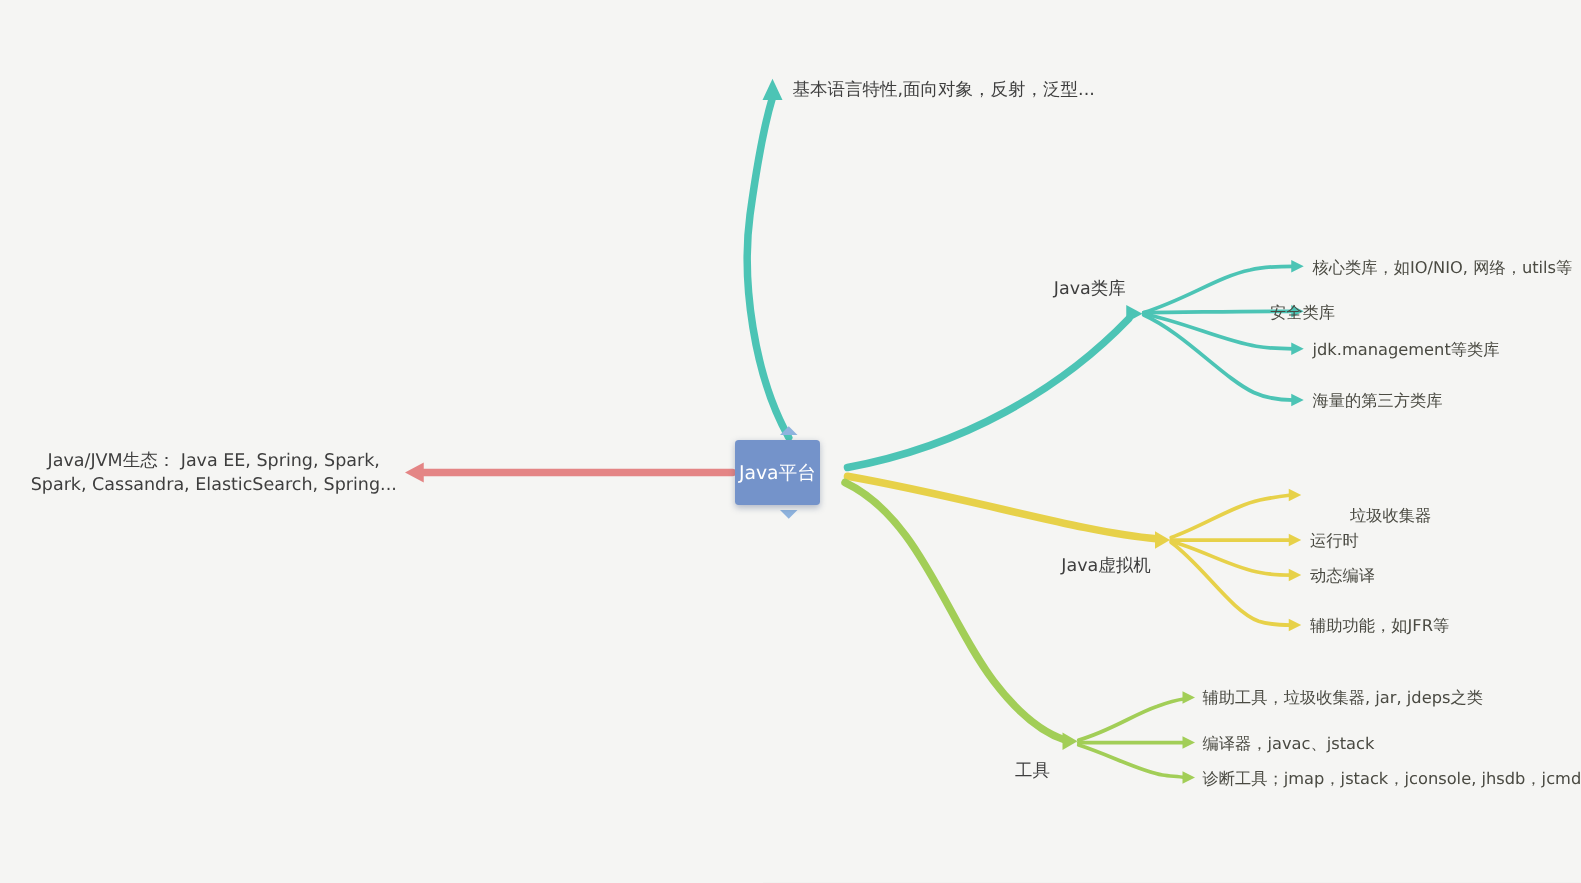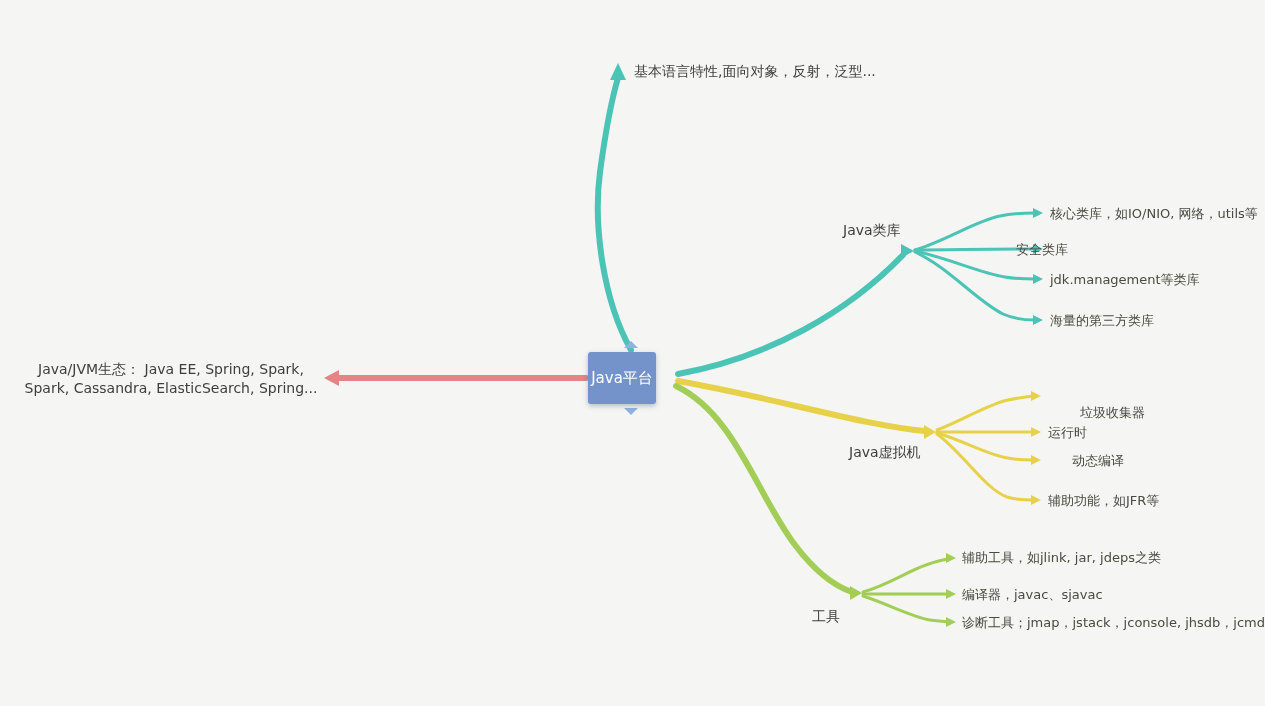--- a/index.html
+++ b/index.html
@@ -76,26 +76,26 @@
 
   <div class="node-label branch-label" style="left:843px;top:222px;text-align:right;">Java类库</div>
   <div class="node-label sub-label" style="left:1050px;top:205px;">核心类库，如IO/NIO, 网络，utils等</div>
   <div class="node-label sub-label" style="left:1016px;top:241px;">安全类库</div>
   <div class="node-label sub-label" style="left:1050px;top:271px;">jdk.management等类库</div>
   <div class="node-label sub-label" style="left:1050px;top:312px;">海量的第三方类库</div>
 
   <div class="node-label branch-label" style="left:849px;top:444px;text-align:right;">Java虚拟机</div>
   <div class="node-label sub-label" style="left:1048px;top:404px;margin-left:32px;">垃圾收集器</div>
   <div class="node-label sub-label" style="left:1048px;top:424px;">运行时</div>
-  <div class="node-label sub-label" style="left:1048px;top:452px;margin-left:24px;">动态编译</div>
+  <div class="node-label sub-label" style="left:1048px;top:452px;">动态编译</div>
   <div class="node-label sub-label" style="left:1048px;top:492px;">辅助功能，如JFR等</div>
 
   <div class="node-label branch-label" style="left:812px;top:608px;">工具</div>
-  <div class="node-label sub-label" style="left:962px;top:549px;">辅助工具，如jlink, jar, jdeps之类</div>
-  <div class="node-label sub-label" style="left:962px;top:586px;">编译器，javac、sjavac</div>
+  <div class="node-label sub-label" style="left:962px;top:549px;">辅助工具，垃圾收集器, jar, jdeps之类</div>
+  <div class="node-label sub-label" style="left:962px;top:586px;">编译器，javac、jstack</div>
   <div class="node-label sub-label" style="left:962px;top:614px;">诊断工具；jmap，jstack，jconsole, jhsdb，jcmd...</div>
 
   <div class="eco-label">
     <div>Java/JVM生态： Java EE, Spring, Spark,</div>
     <div>Spark, Cassandra, ElasticSearch, Spring...</div>
   </div>
 
 </div>
 
 </body></html>

